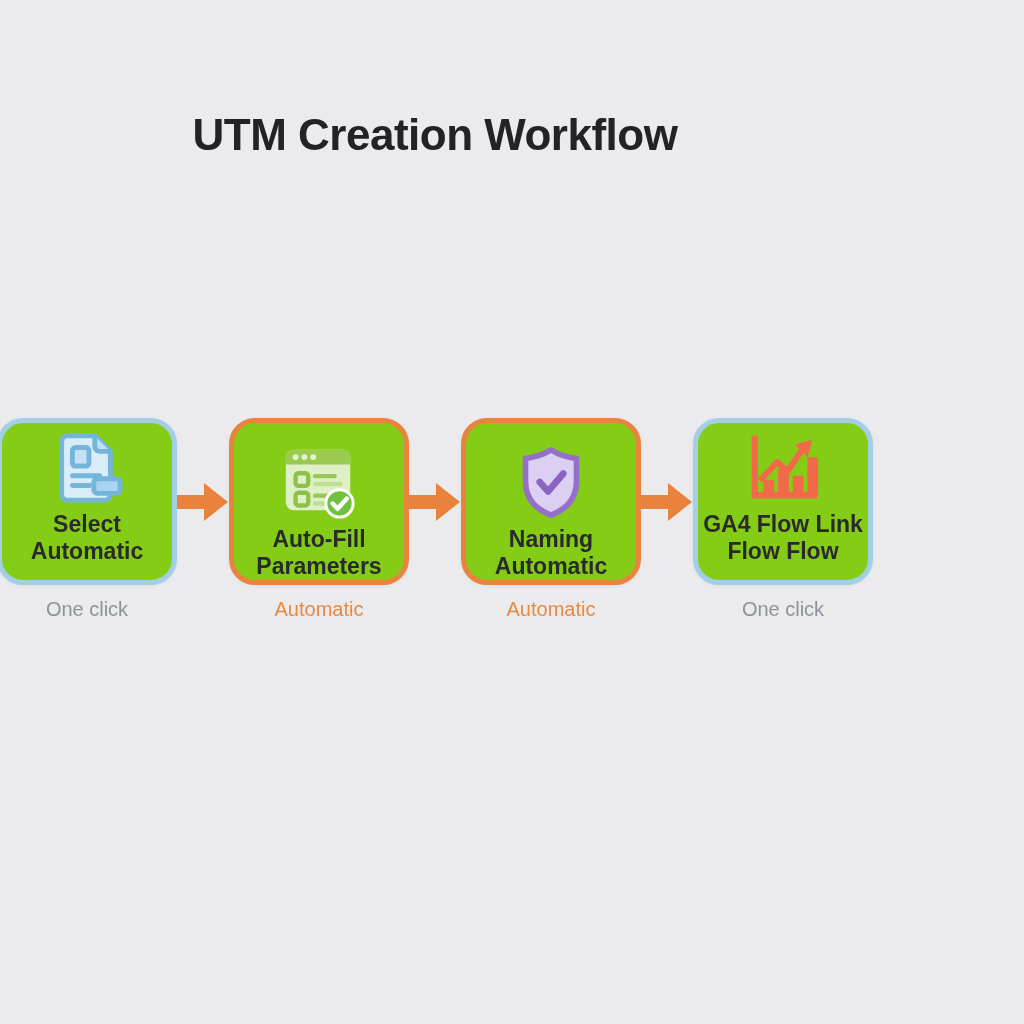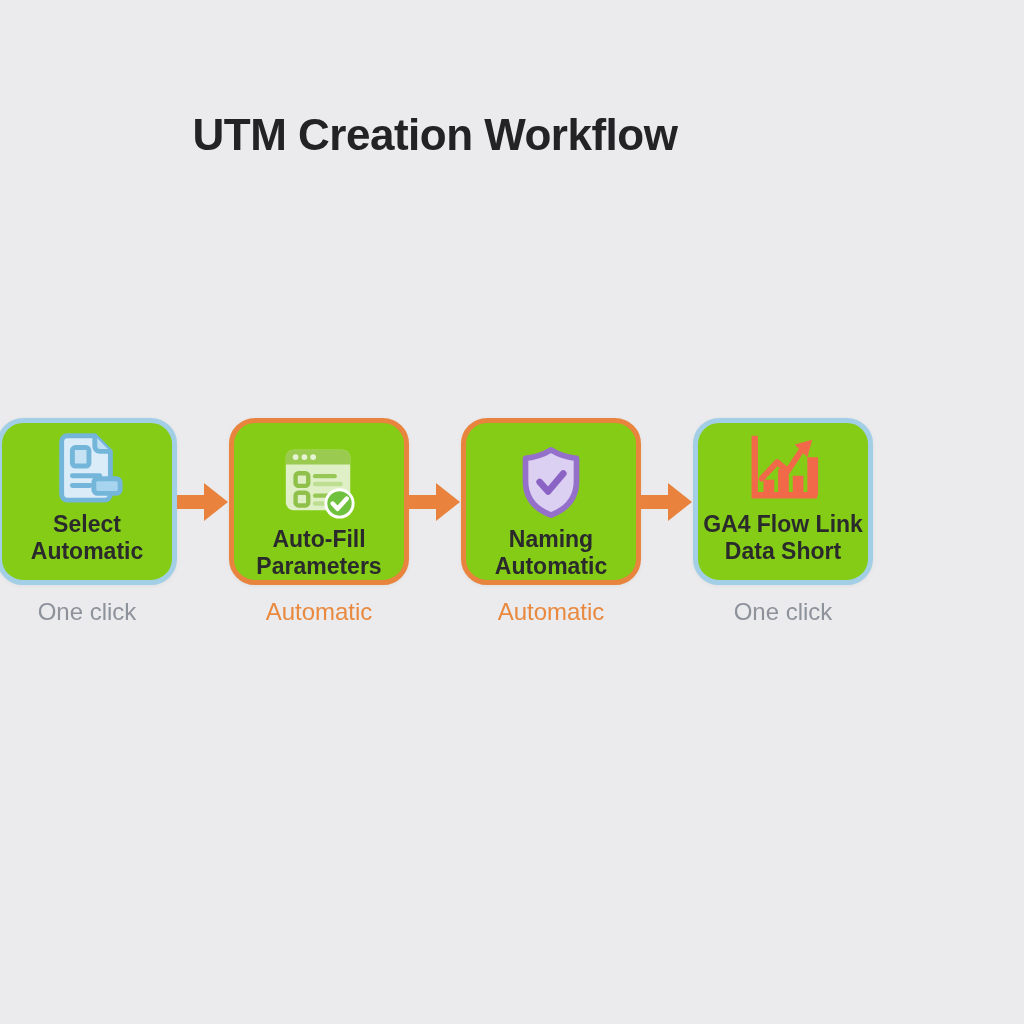--- a/index.html
+++ b/index.html
@@ -29,21 +29,21 @@
     box-shadow:0 1px 4px rgba(0,0,0,0.05);
   }
   .step--blue .box{border-color:#a3cfe6;}
   .step--orange .box{border-color:#e8843e;justify-content:flex-end;}
   .iconwrap{height:80px;display:flex;align-items:center;justify-content:center;}
   .label{
     margin-top:4px;font-size:23px;font-weight:700;color:#2a2a2c;
     text-align:center;line-height:1.17;
   }
   .label span{display:block;}
-  .caption{margin-top:13px;font-size:24px;font-weight:400;text-align:right;}
+  .caption{margin-top:13px;font-size:20px;font-weight:400;text-align:right;}
   .caption--gray{color:#8d929b;}
   .caption--orange{color:#e8893f;}
   .connector{width:70px;height:167px;display:flex;align-items:center;justify-content:center;}
 </style>
 </head>
 <body>
 
 <div class="page">
 
   <div class="title">UTM Creation Workflow</div>
@@ -142,20 +142,20 @@
             <rect x="22" y="53" width="11" height="16" fill="#f2694a"></rect>
             <rect x="37" y="42" width="11" height="27" fill="#f2694a"></rect>
             <rect x="52" y="49" width="11" height="20" fill="#f2694a"></rect>
             <rect x="67" y="30" width="11" height="39" fill="#f2694a"></rect>
             <path d="M20,52 L36,35 L47,44 L61,23" stroke="#f2694a" stroke-width="6" stroke-linecap="round" stroke-linejoin="round" fill="none"></path>
             <polygon points="72,12 67,30 54,17" fill="#f2694a"></polygon>
           </svg>
         </div>
         <div class="label">
           <span>GA4 Flow Link</span>
-          <span>Data Short</span>
+          <span>Flow Flow</span>
         </div>
       </div>
       <div class="caption caption--gray">One click</div>
     </div>
 
   </div>
 </div>
 
 </body></html>

